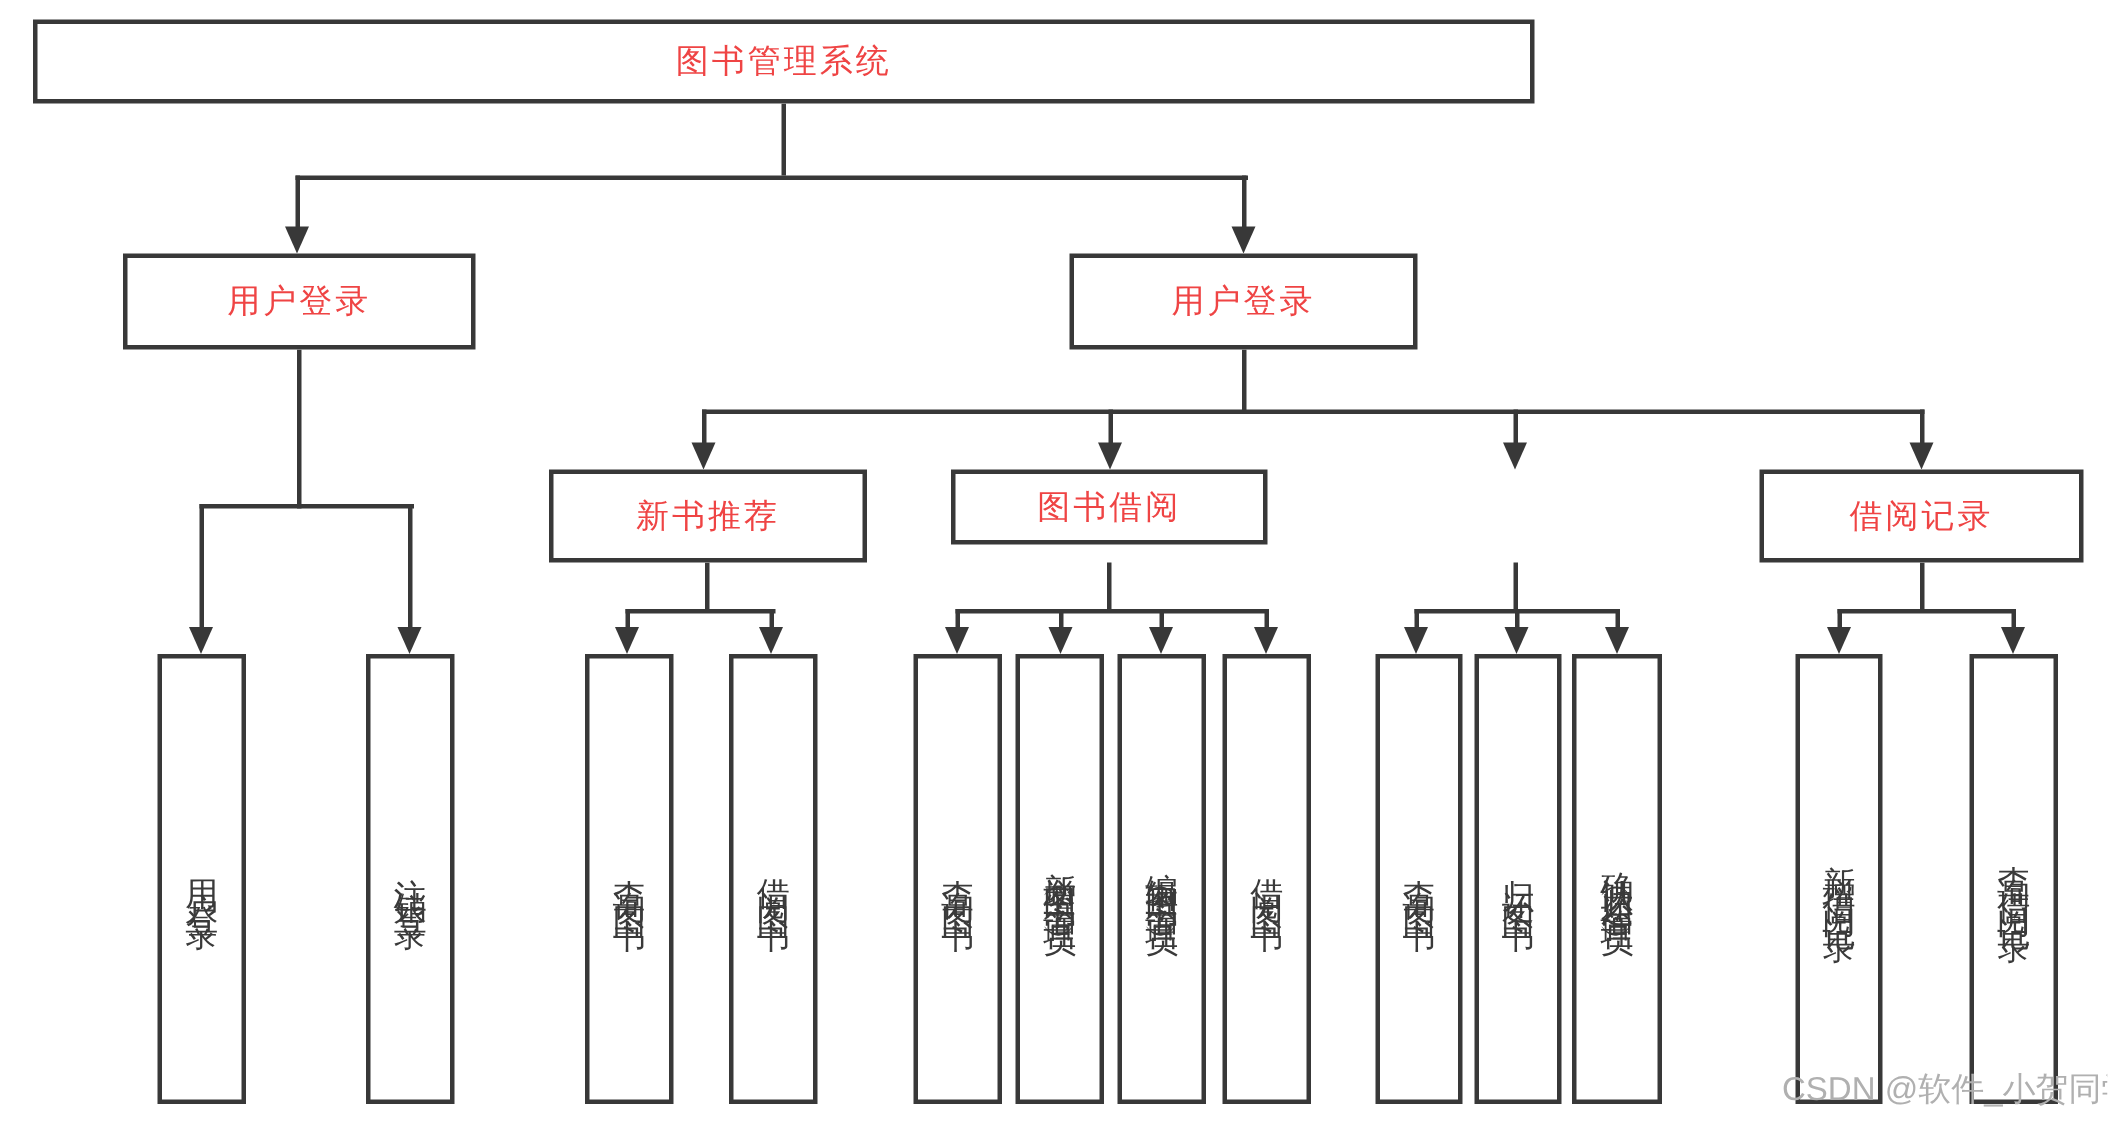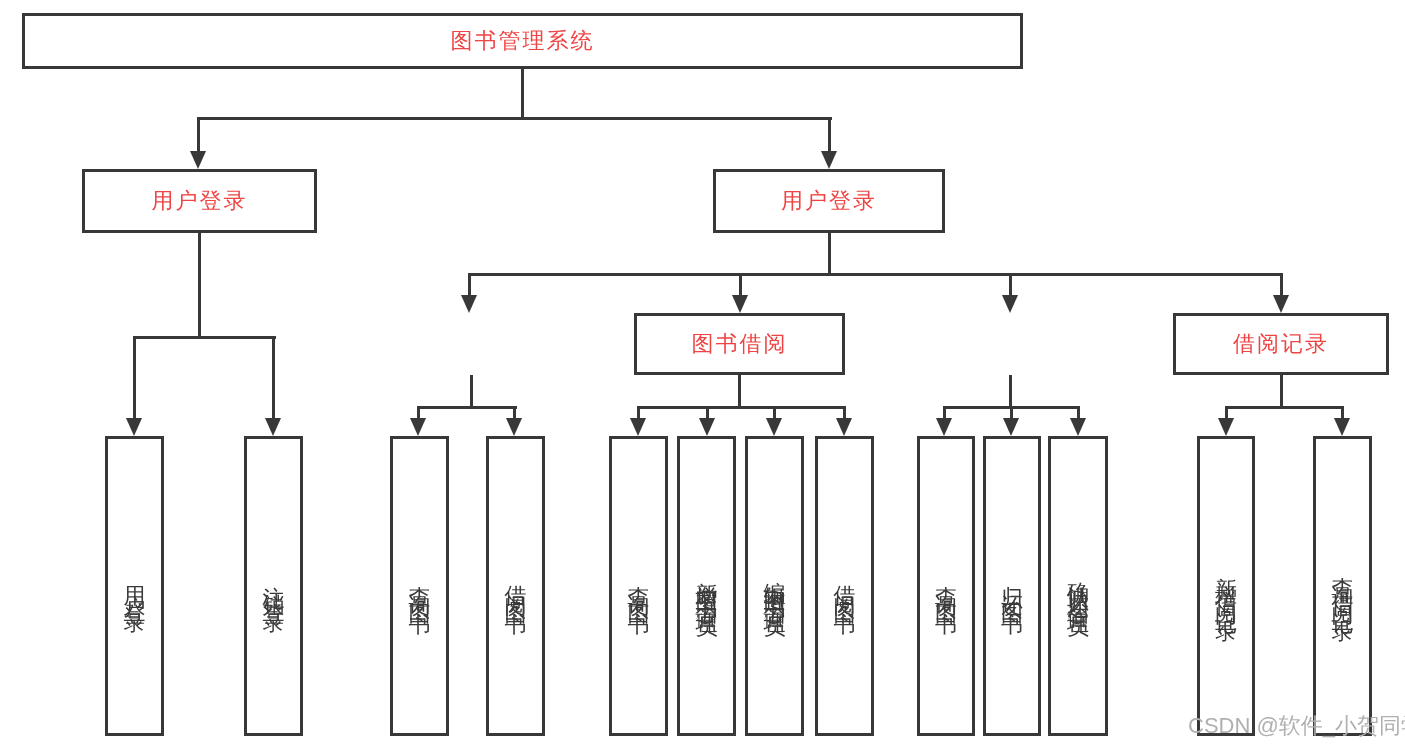--- a/index.html
+++ b/index.html
@@ -38,22 +38,23 @@
 <body>
 
 <div id="stage">
 
   <div class="node" style="left:22px;top:13px;width:1001px;height:56px">图书管理系统</div>
 
   <div class="node" style="left:82px;top:169px;width:235px;height:64px">用户登录</div>
 
   <div class="node" style="left:713px;top:169px;width:232px;height:64px">用户登录</div>
 
+  <div class="node" style="left:366px;top:313px;width:212px;height:62px">新书推荐</div>
 
-  <div class="node" style="left:634px;top:313px;width:211px;height:62px">图书借阅</div>
+  <div class="node" style="left:634px;top:313px;width:211px;height:50px">图书借阅</div>
 
 
   <div class="node" style="left:1173px;top:313px;width:216px;height:62px">借阅记录</div>
 
   <div class="leaf" style="left:105px;width:59px">
     <span>用户登录</span>
   </div>
   <div class="leaf" style="left:244px;width:59px">
     <span>注销登录</span>
   </div>

